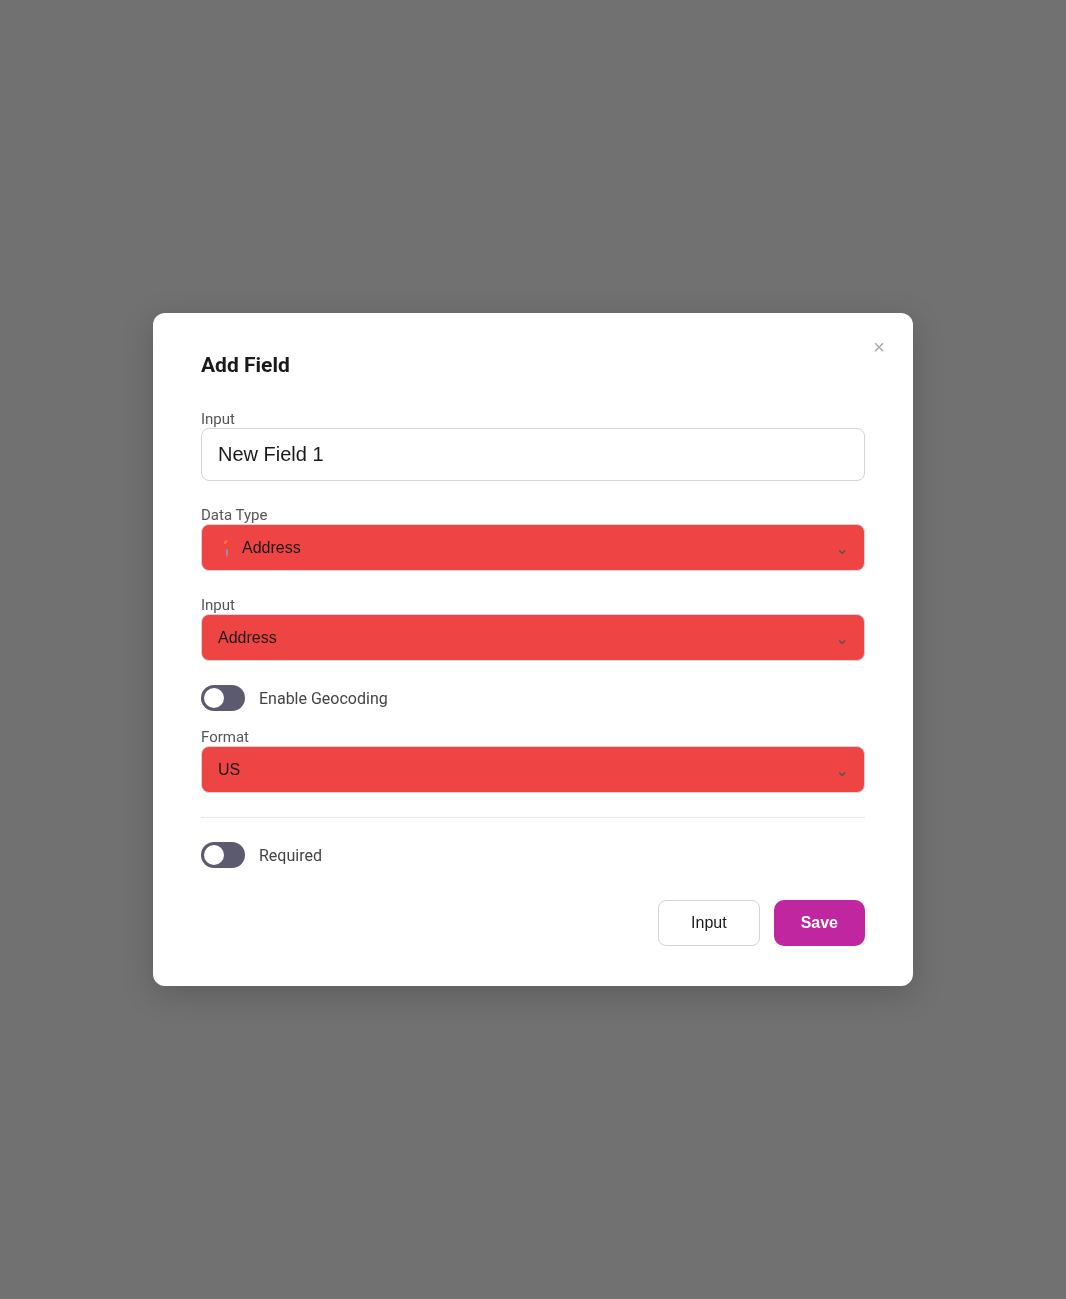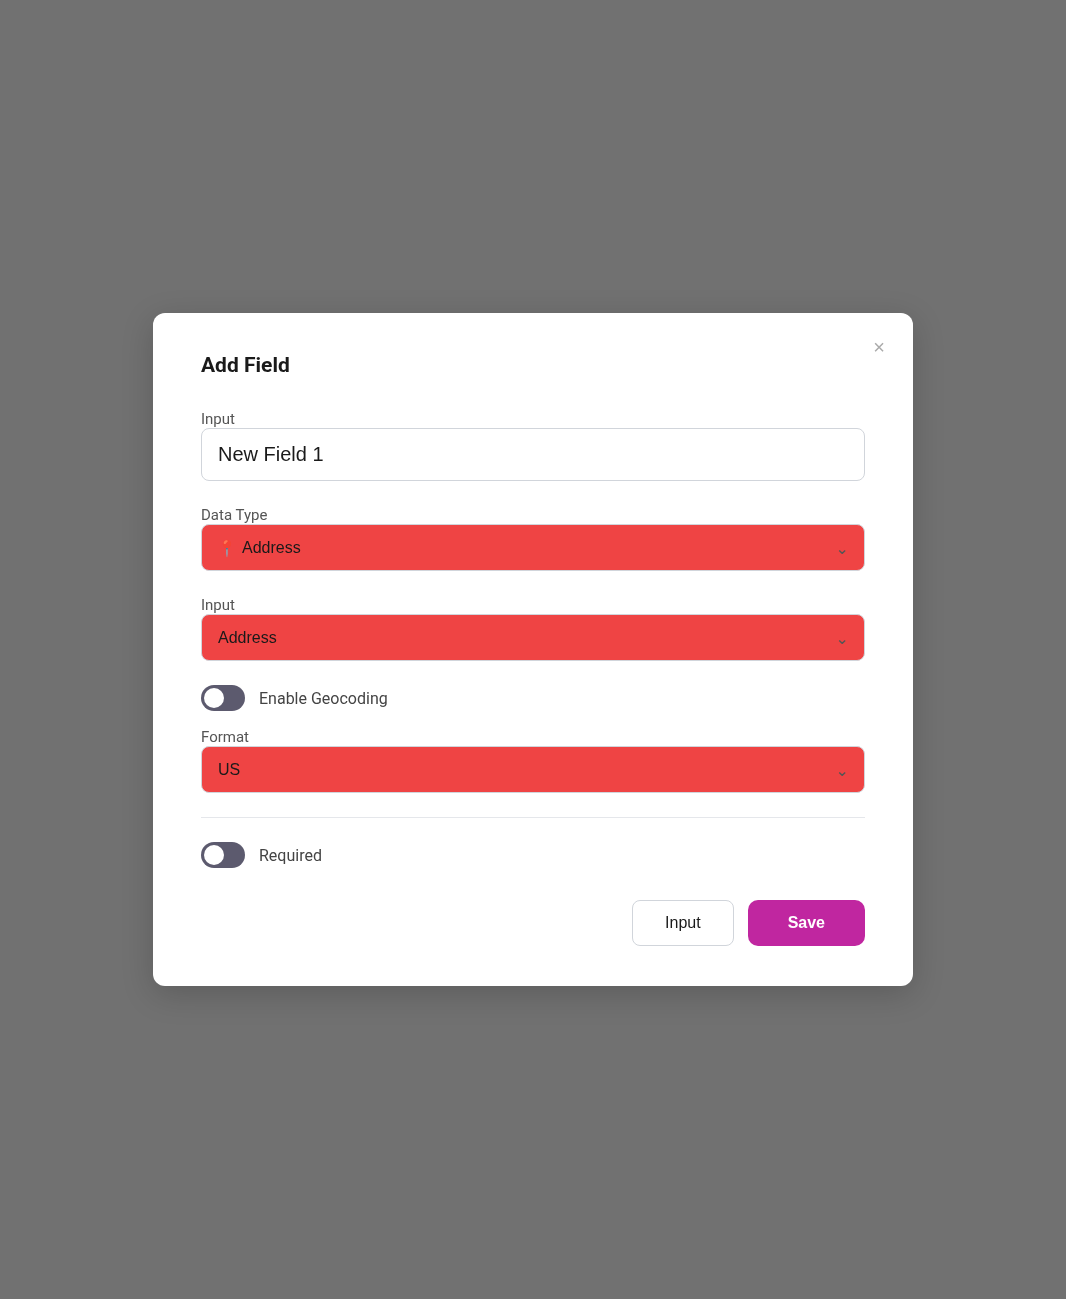--- a/index.html
+++ b/index.html
@@ -192,21 +192,21 @@
       font-size: 16px;
       color: #1a1a1a;
       cursor: pointer;
       font-weight: 500;
     }
 
     .btn-save {
       background: #c026a0;
       border: none;
       border-radius: 10px;
-      padding: 13px 40px;
+      padding: 13px 27px;
       font-size: 16px;
       color: #fff;
       cursor: pointer;
       font-weight: 600;
     }
 
     .toggles-section {
       margin-bottom: 8px;
     }
   </style>

